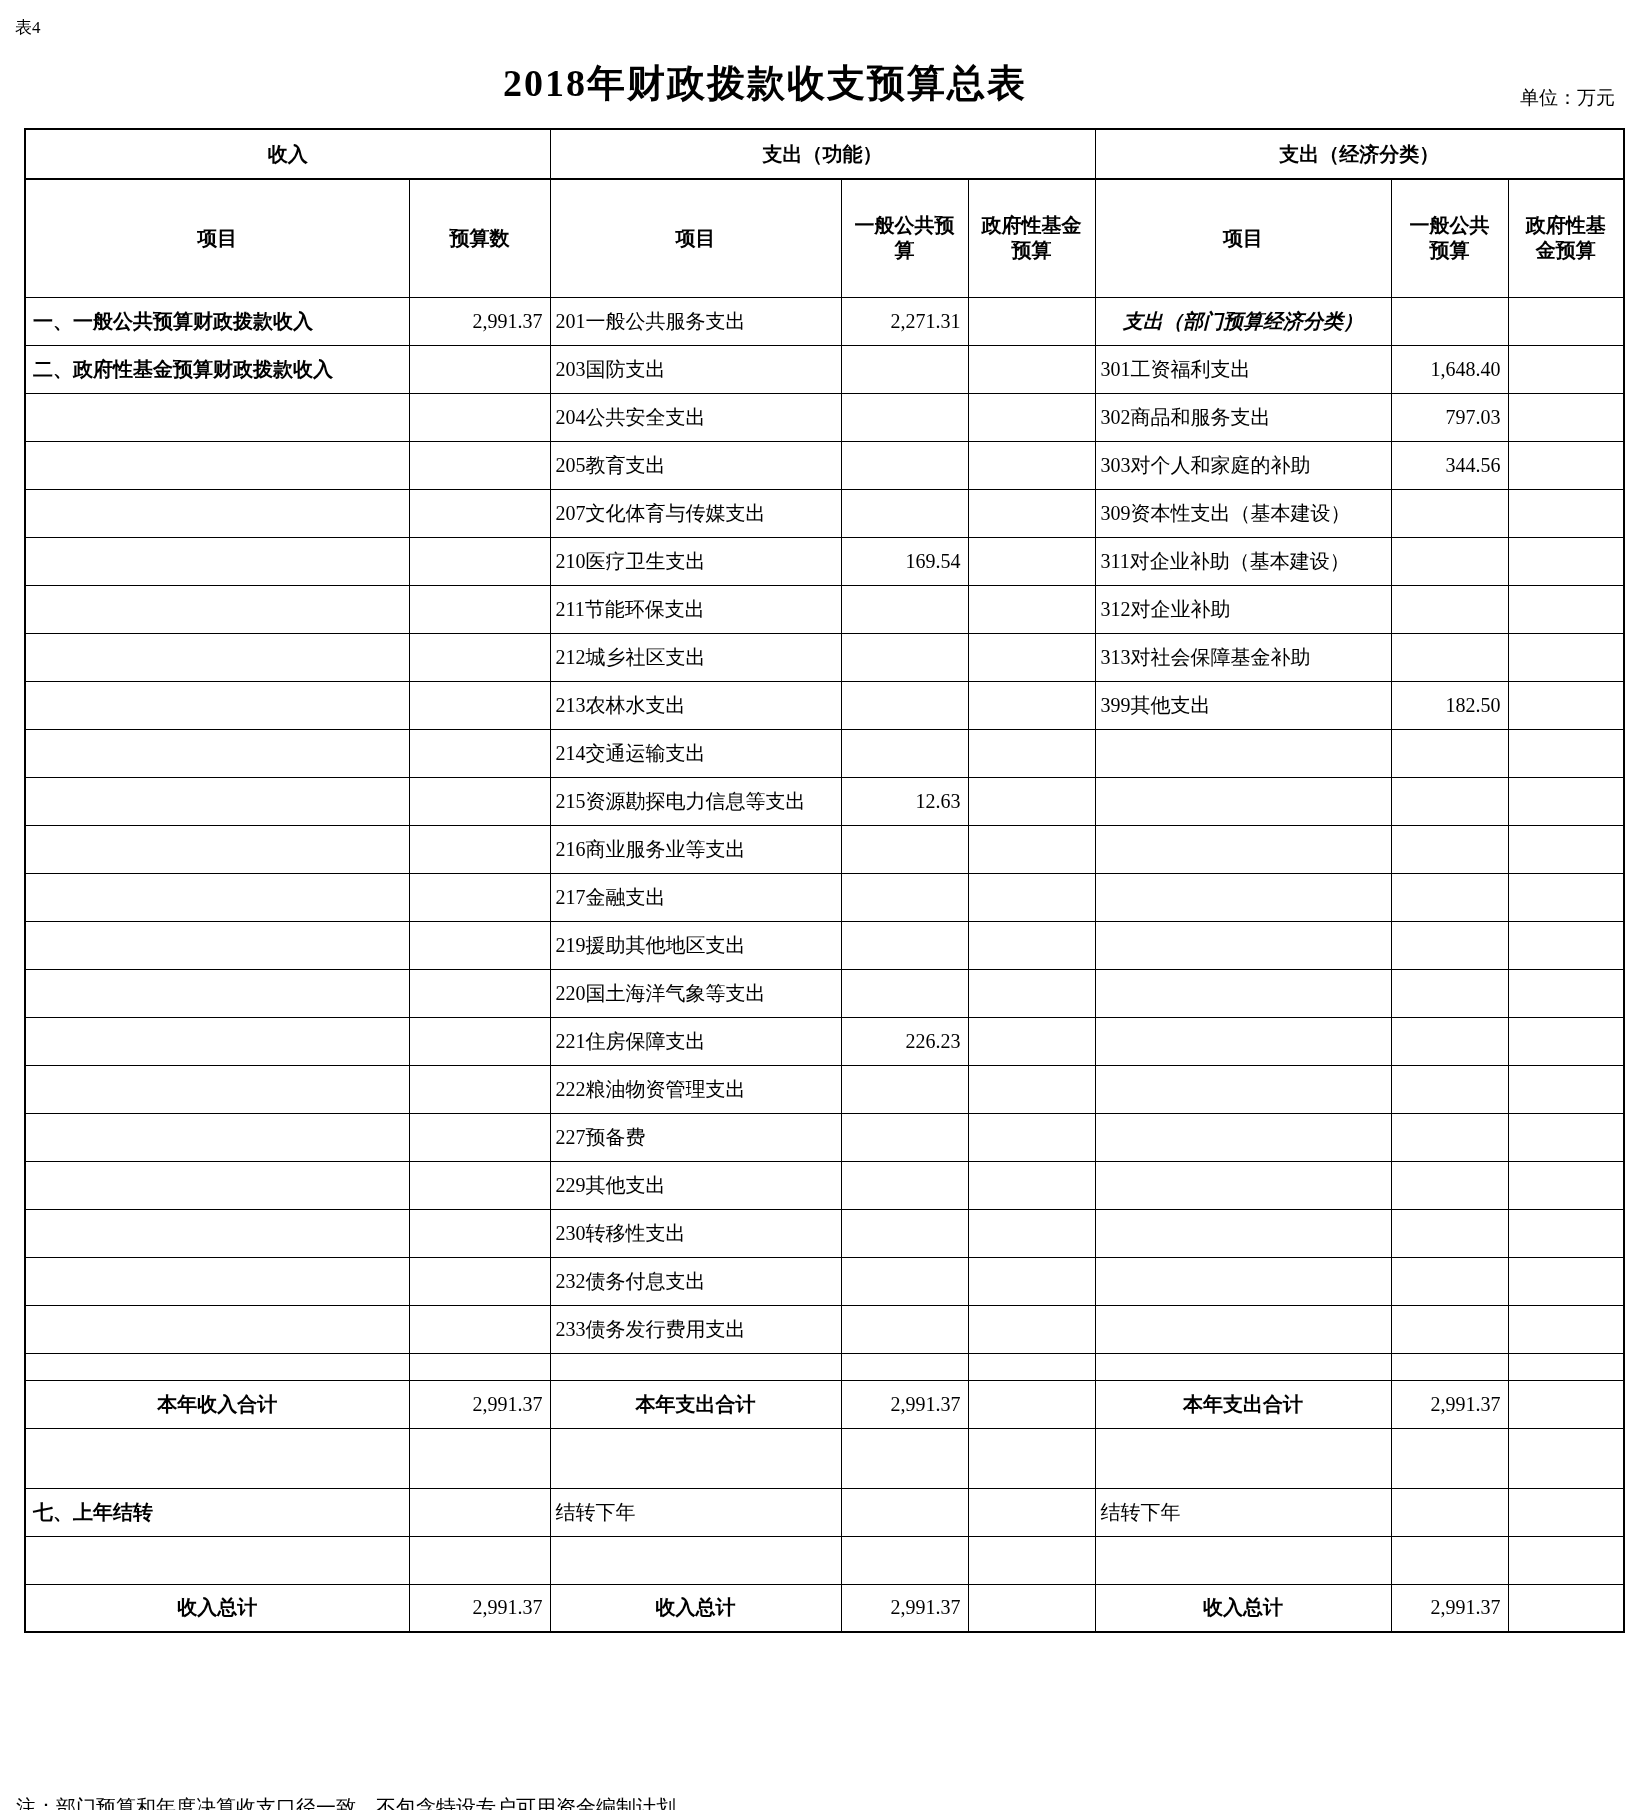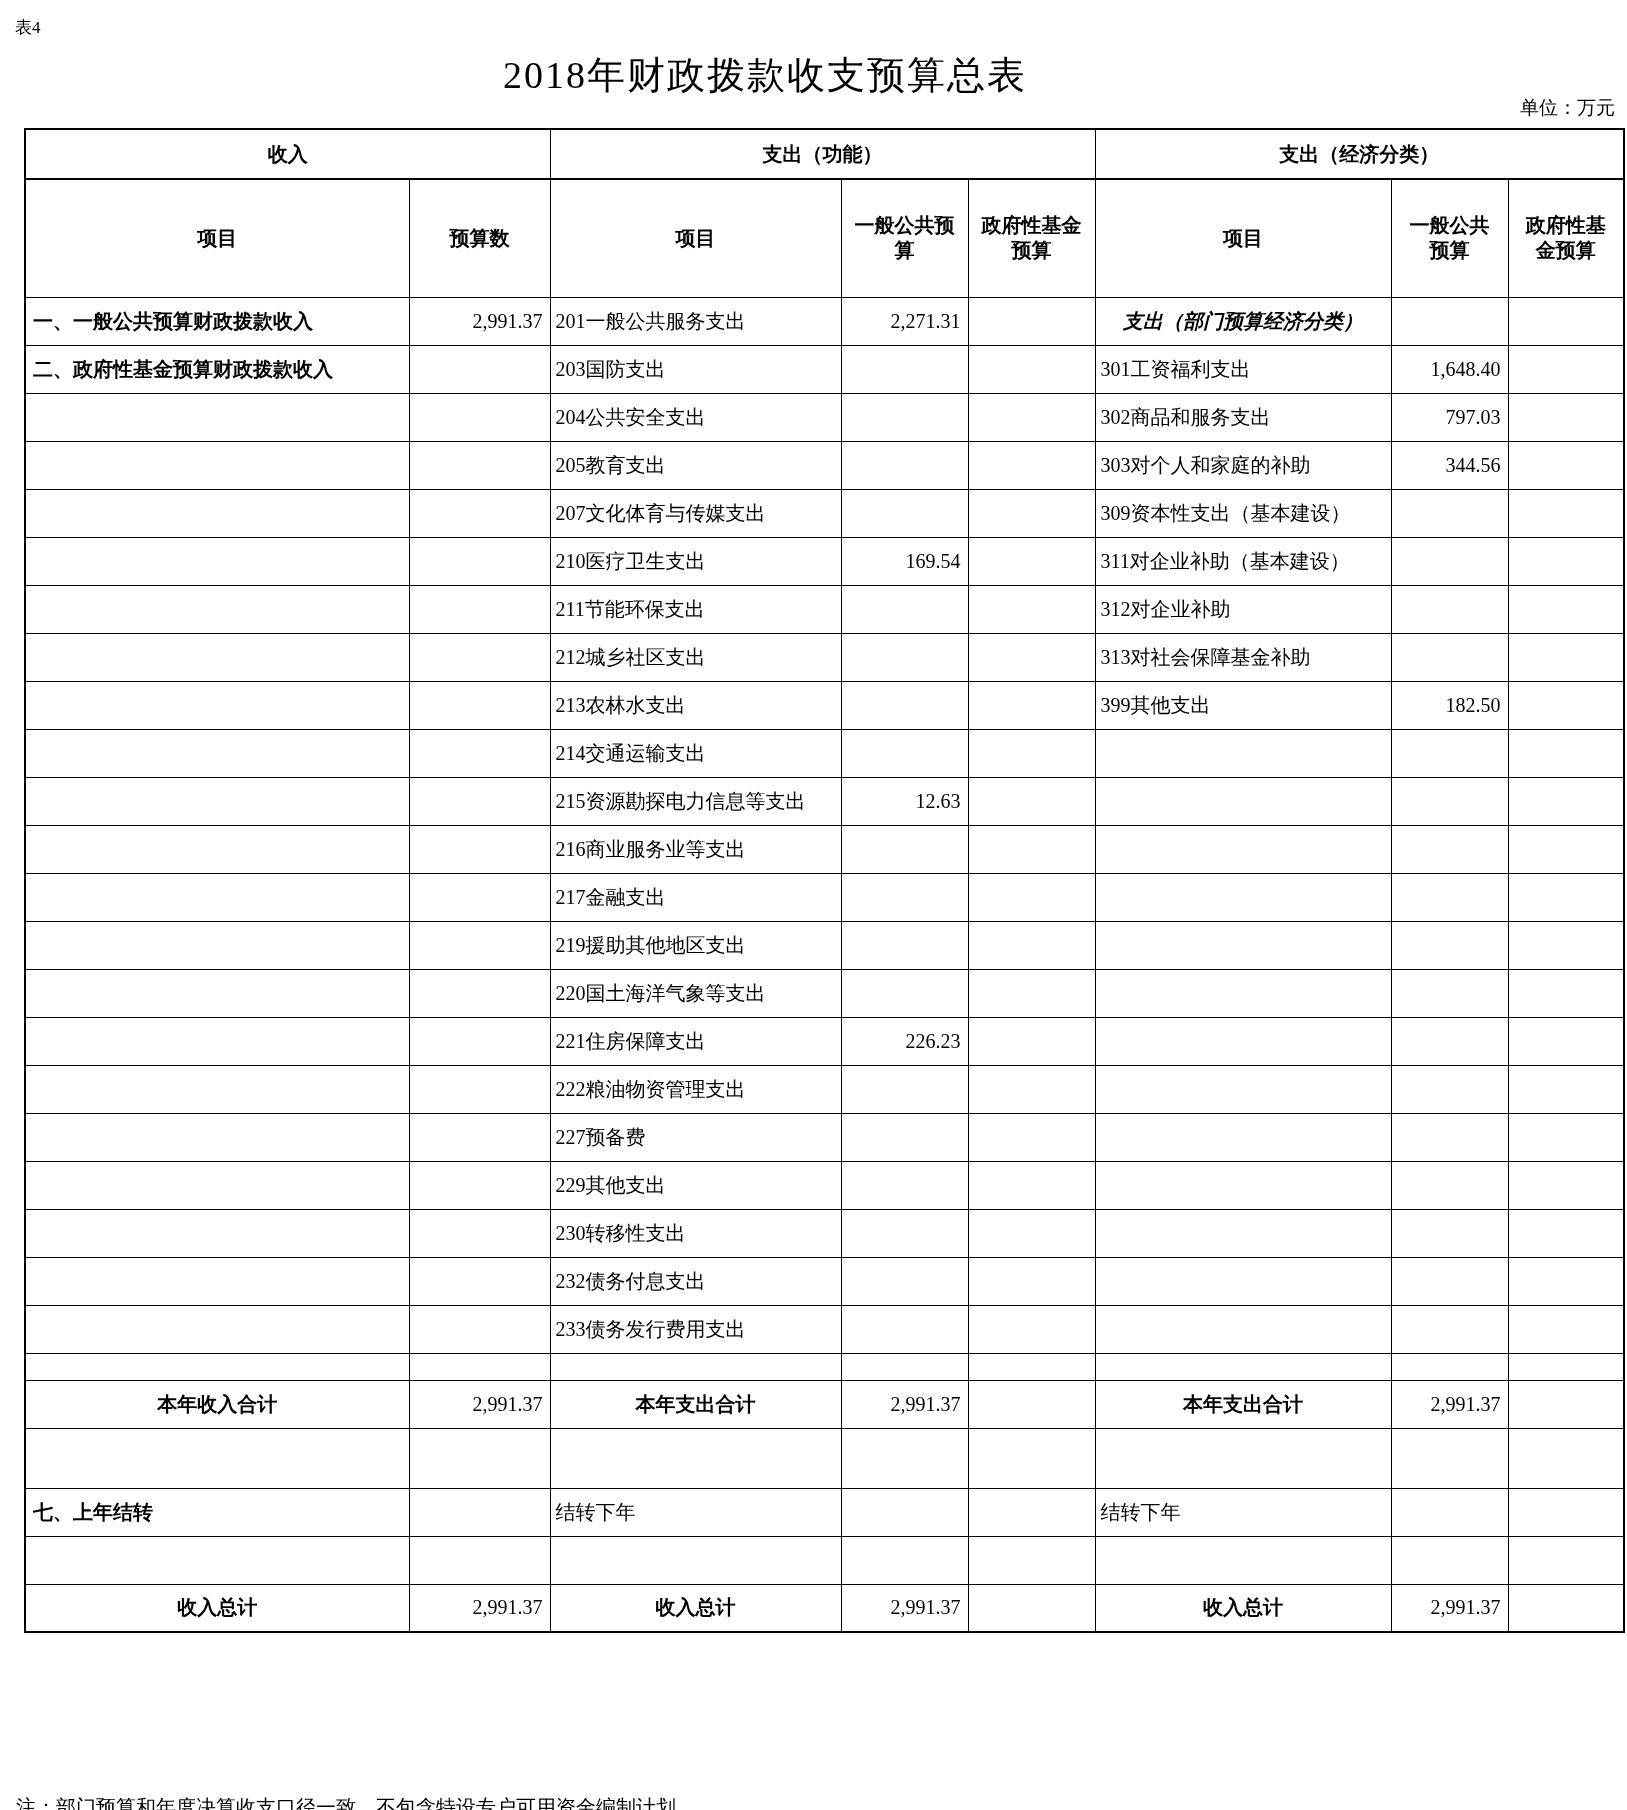--- a/index.html
+++ b/index.html
@@ -2,23 +2,23 @@
 <html><head>
 <meta charset="utf-8">
 <style>
   html,body{margin:0;padding:0;}
   body{
     width:1627px;height:1810px;overflow:hidden;background:#ffffff;color:#000;
     font-family:"Liberation Serif","DejaVu Serif",serif;
   }
   .page{position:relative;width:1627px;height:1810px;background:#fff;padding-left:20px;}
   .doc-label{position:absolute;left:15px;top:16px;font-size:17px;}
-  .title{position:absolute;top:50px;left:0;right:117px;margin:0;text-align:center;
-         font-size:38px;font-weight:normal;letter-spacing:2px;}
-  .unit{position:absolute;top:95px;right:32px;font-size:19px;font-family:Liberation Serif, serif;}
+  .title{position:absolute;top:50px;left:0;right:117px;margin:8px;text-align:center;
+         font-size:38px;font-weight:bold;letter-spacing:2px;}
+  .unit{position:absolute;top:85px;right:32px;font-size:19px;font-family:Liberation Serif, serif;}
   table.budget{position:absolute;top:128px;left:24px;width:1599px;
          border-collapse:collapse;table-layout:fixed;border:2px solid #000;}
   td,th{border:1px solid #000;padding:0;overflow:hidden;font-size:20px;
         font-weight:normal;vertical-align:middle;line-height:1.25;}
   tr.h1{height:50px;}
   tr.h1 th{border-bottom:2px solid #000;font-weight:bold;font-size:20px;}
   tr.h2{height:118px;}
   tr.h2 th{font-weight:bold;white-space:pre-line;font-size:20px;}
   tr.rd{height:48px;}
   tr.rs{height:27px;}

